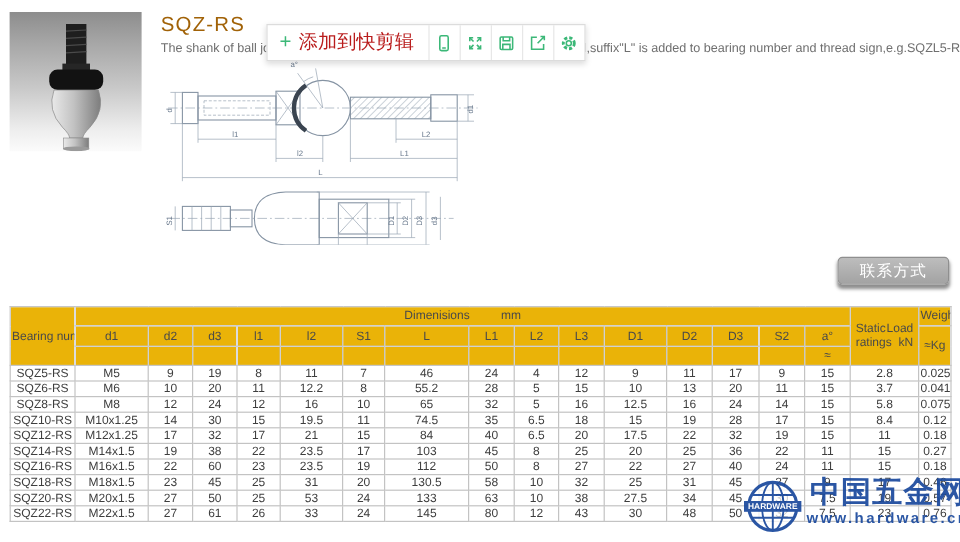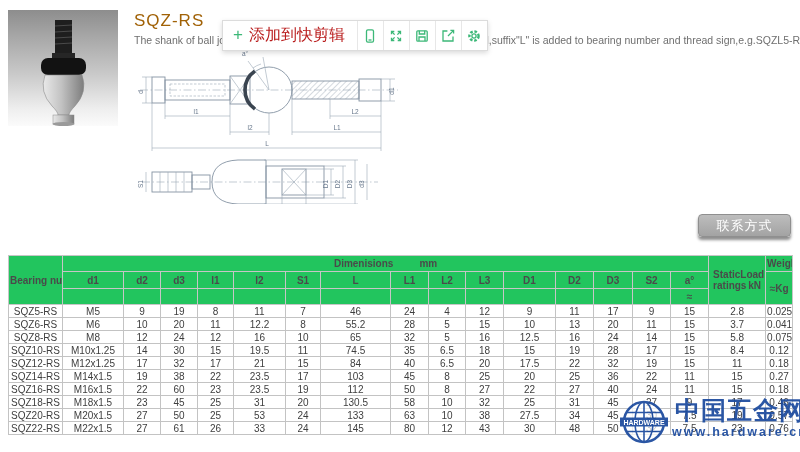--- a/index.html
+++ b/index.html
@@ -63,21 +63,21 @@
   table.spec {
     position:absolute; left:8px; top:255px; width:784px;
     border-collapse:collapse; table-layout:fixed;
     font-size:10px; color:#3e3e3e;
     border:1px solid #a9a9a9;
   }
   table.spec th, table.spec td {
     border:1px solid #c3c3c3; text-align:center; vertical-align:middle;
     font-weight:400; padding:0 1px; overflow:hidden; white-space:nowrap;
   }
-  table.spec thead th { background:#22c55e; border-color:#c6c6c6; color:#4a4a4a;font-weight:bold; }
+  table.spec thead th { background:#eab308; border-color:#c6c6c6; color:#4a4a4a; }
   table.spec thead tr.r1 th { height:16px; }
   table.spec thead tr.r2 th { height:17px; }
   table.spec thead tr.r3 th { height:16px; }
   table.spec tbody td { height:13px; background:#ffffff; }
   .dim-head span { display:inline-block; }
   .dim-gap { width:26px; }
   .jrow { display:flex; justify-content:space-between; padding:0 3px; }
 
   
   .watermark {

